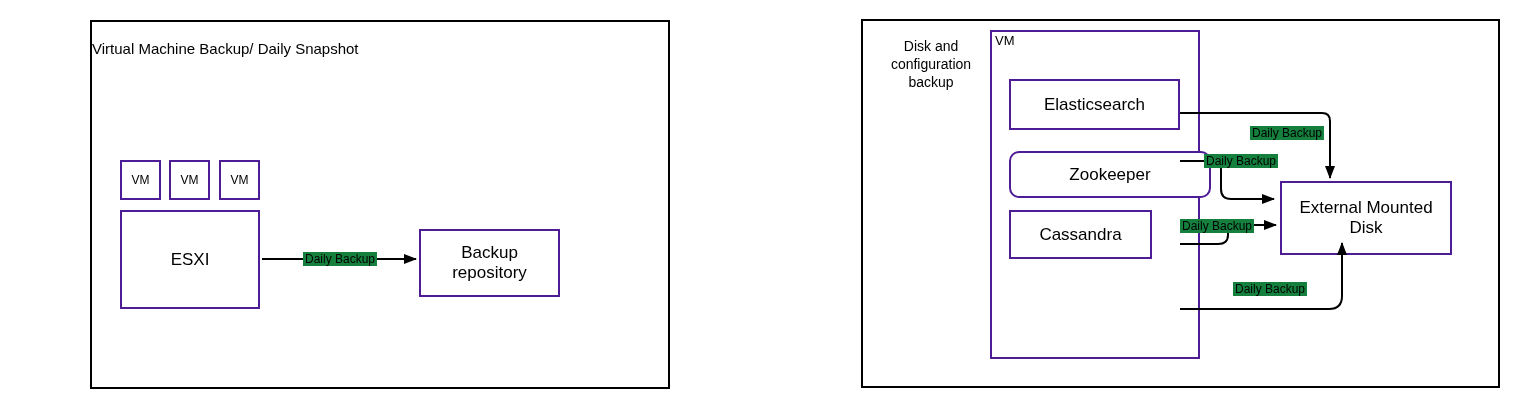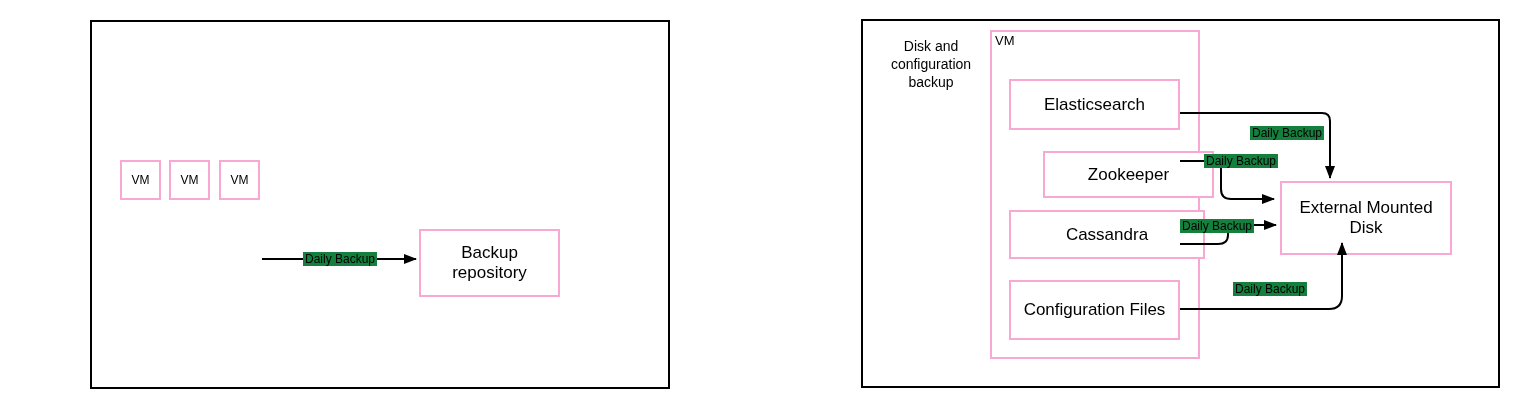--- a/index.html
+++ b/index.html
@@ -17,21 +17,21 @@
     color: #000000;
   }
   .panel {
     position: absolute;
     border: 2px solid #000000;
     background: #ffffff;
     box-sizing: border-box;
   }
   .box {
     position: absolute;
-    border: 2px solid #f9a8d4;
+    border: 2px solid #4c1d95;
     background: #ffffff;
     box-sizing: border-box;
     display: flex;
     align-items: center;
     justify-content: center;
     text-align: center;
   }
   .lbl-lg { font-size: 17px; line-height: 20px; }
   .lbl-sm { font-size: 12px; line-height: 14px; }
   .panel-title {
@@ -70,54 +70,55 @@
   }
   .wrap-narrow { display: inline-block; }
 </style>
 </head>
 <body>
 
 <div id="canvas">
 
   <div class="panel" style="left:90px; top:20px; width:580px; height:369px;"></div>
 
+  <div class="panel-title" style="left:92px; top:40px;">Virtual Machine Backup/ Daily Snapshot</div>
 
   <div class="box lbl-sm" style="left:120px; top:160px; width:41px; height:40px;">
     <span>VM</span>
   </div>
   <div class="box lbl-sm" style="left:169px; top:160px; width:41px; height:40px;">
     <span>VM</span>
   </div>
   <div class="box lbl-sm" style="left:219px; top:160px; width:41px; height:40px;">
     <span>VM</span>
   </div>
 
+  <div class="box lbl-lg" style="left:120px; top:210px; width:140px; height:99px;">
+    <span>ESXI</span>
+  </div>
 
   <div class="box lbl-lg" style="left:419px; top:229px; width:141px; height:68px;">
     <span class="wrap-narrow" style="width:100px;">Backup repository</span>
   </div>
 
   <div class="panel" style="left:861px; top:19px; width:639px; height:369px;"></div>
 
   <div class="group-title" style="left:876px; top:37px; width:110px;">Disk and configuration backup</div>
 
   <div class="box" style="left:990px; top:30px; width:210px; height:329px;"></div>
   <div class="container-label" style="left:995px; top:33px;">VM</div>
 
   <div class="box lbl-lg" style="left:1009px; top:79px; width:171px; height:51px;">
     <span>Elasticsearch</span>
   </div>
-  <div class="box lbl-lg" style="left:1043px; top:151px; width:171px; height:47px;">
+  <div class="box lbl-lg" style="left:1009px; top:151px; width:202px; height:47px;border-radius:10px;">
     <span>Zookeeper</span>
   </div>
-  <div class="box lbl-lg" style="left:1009px; top:210px; width:196px; height:49px;">
+  <div class="box lbl-lg" style="left:1009px; top:210px; width:143px; height:49px;">
     <span>Cassandra</span>
-  </div>
-  <div class="box lbl-lg" style="left:1009px; top:280px; width:171px; height:60px;">
-    <span>Configuration Files</span>
   </div>
 
   <div class="box lbl-lg" style="left:1280px; top:181px; width:172px; height:74px;">
     <span class="wrap-narrow" style="width:150px;">External Mounted Disk</span>
   </div>
 
   <svg id="edge-layer" width="1520" height="410" viewBox="0 0 1520 410">
     <defs>
       <marker id="ah" markerUnits="userSpaceOnUse" markerWidth="16" markerHeight="14" refX="13" refY="6" orient="auto">
         <path d="M1,1 L14,6 L1,11 Z" fill="#000000"></path>

